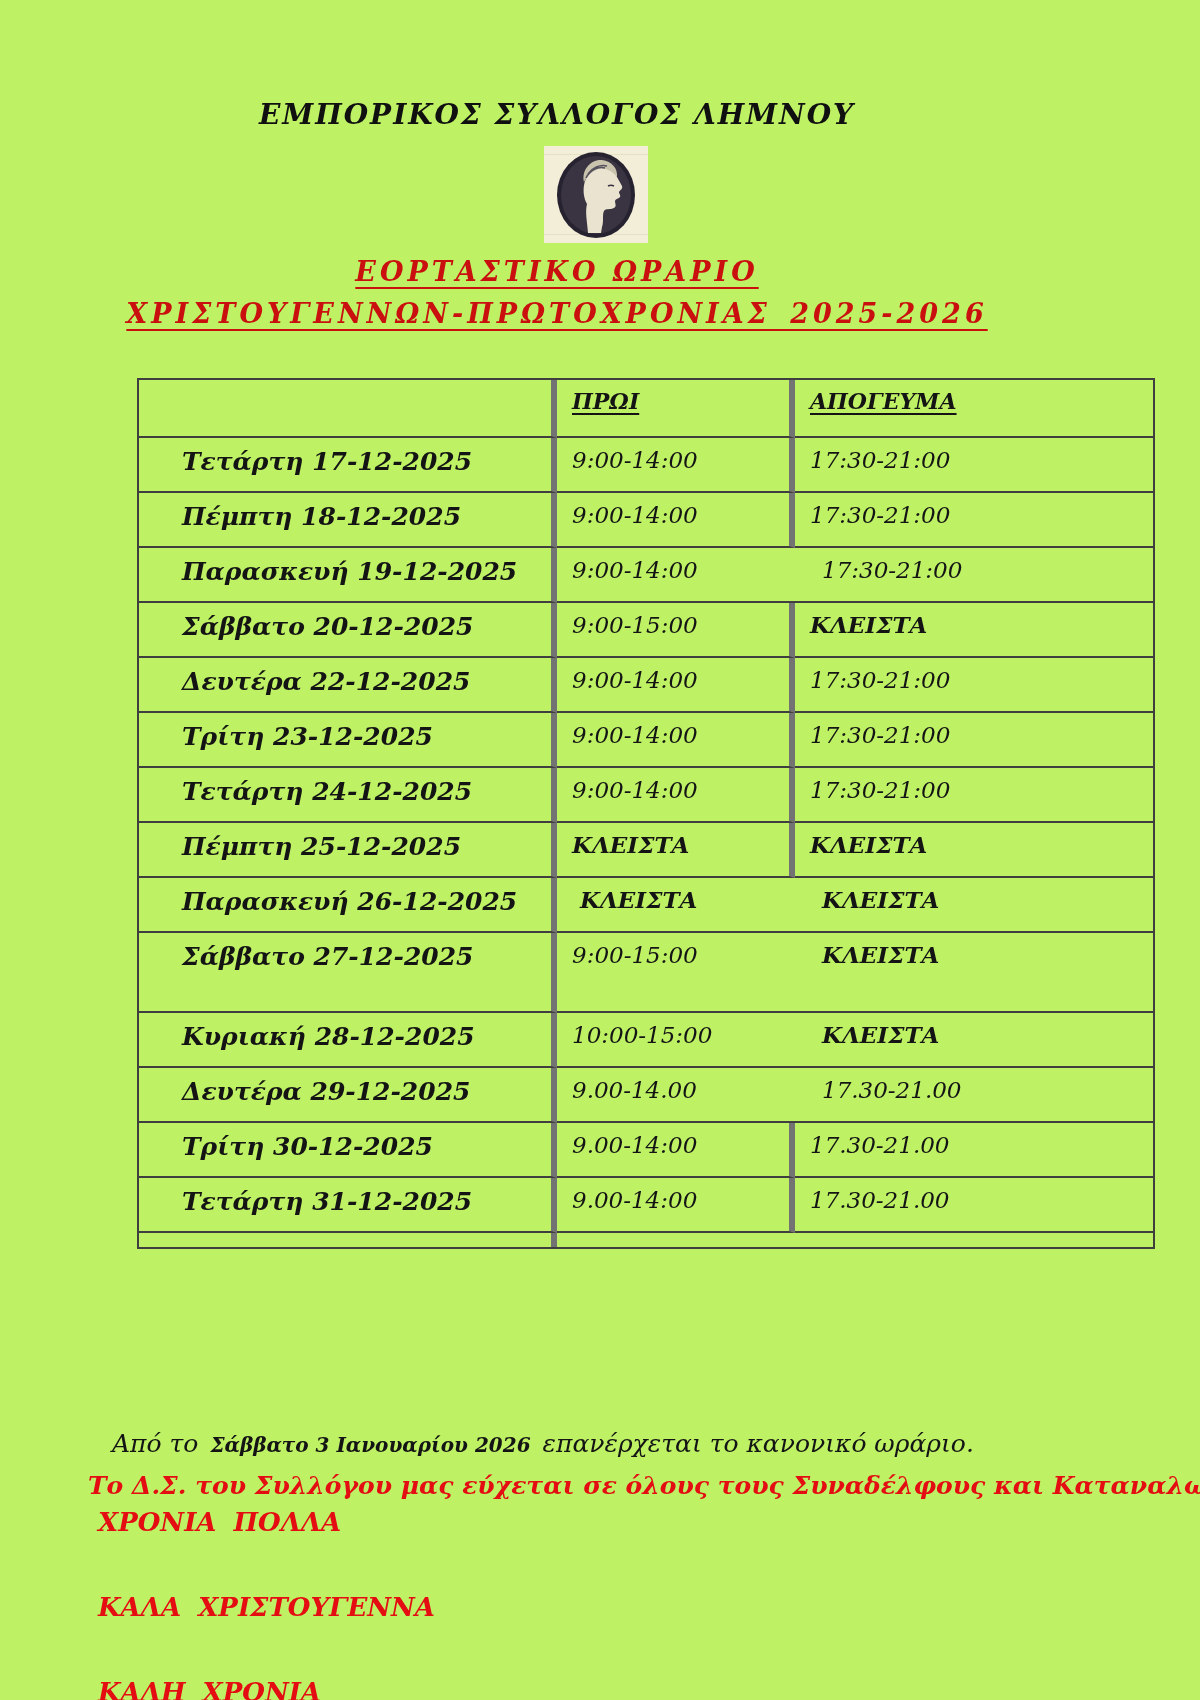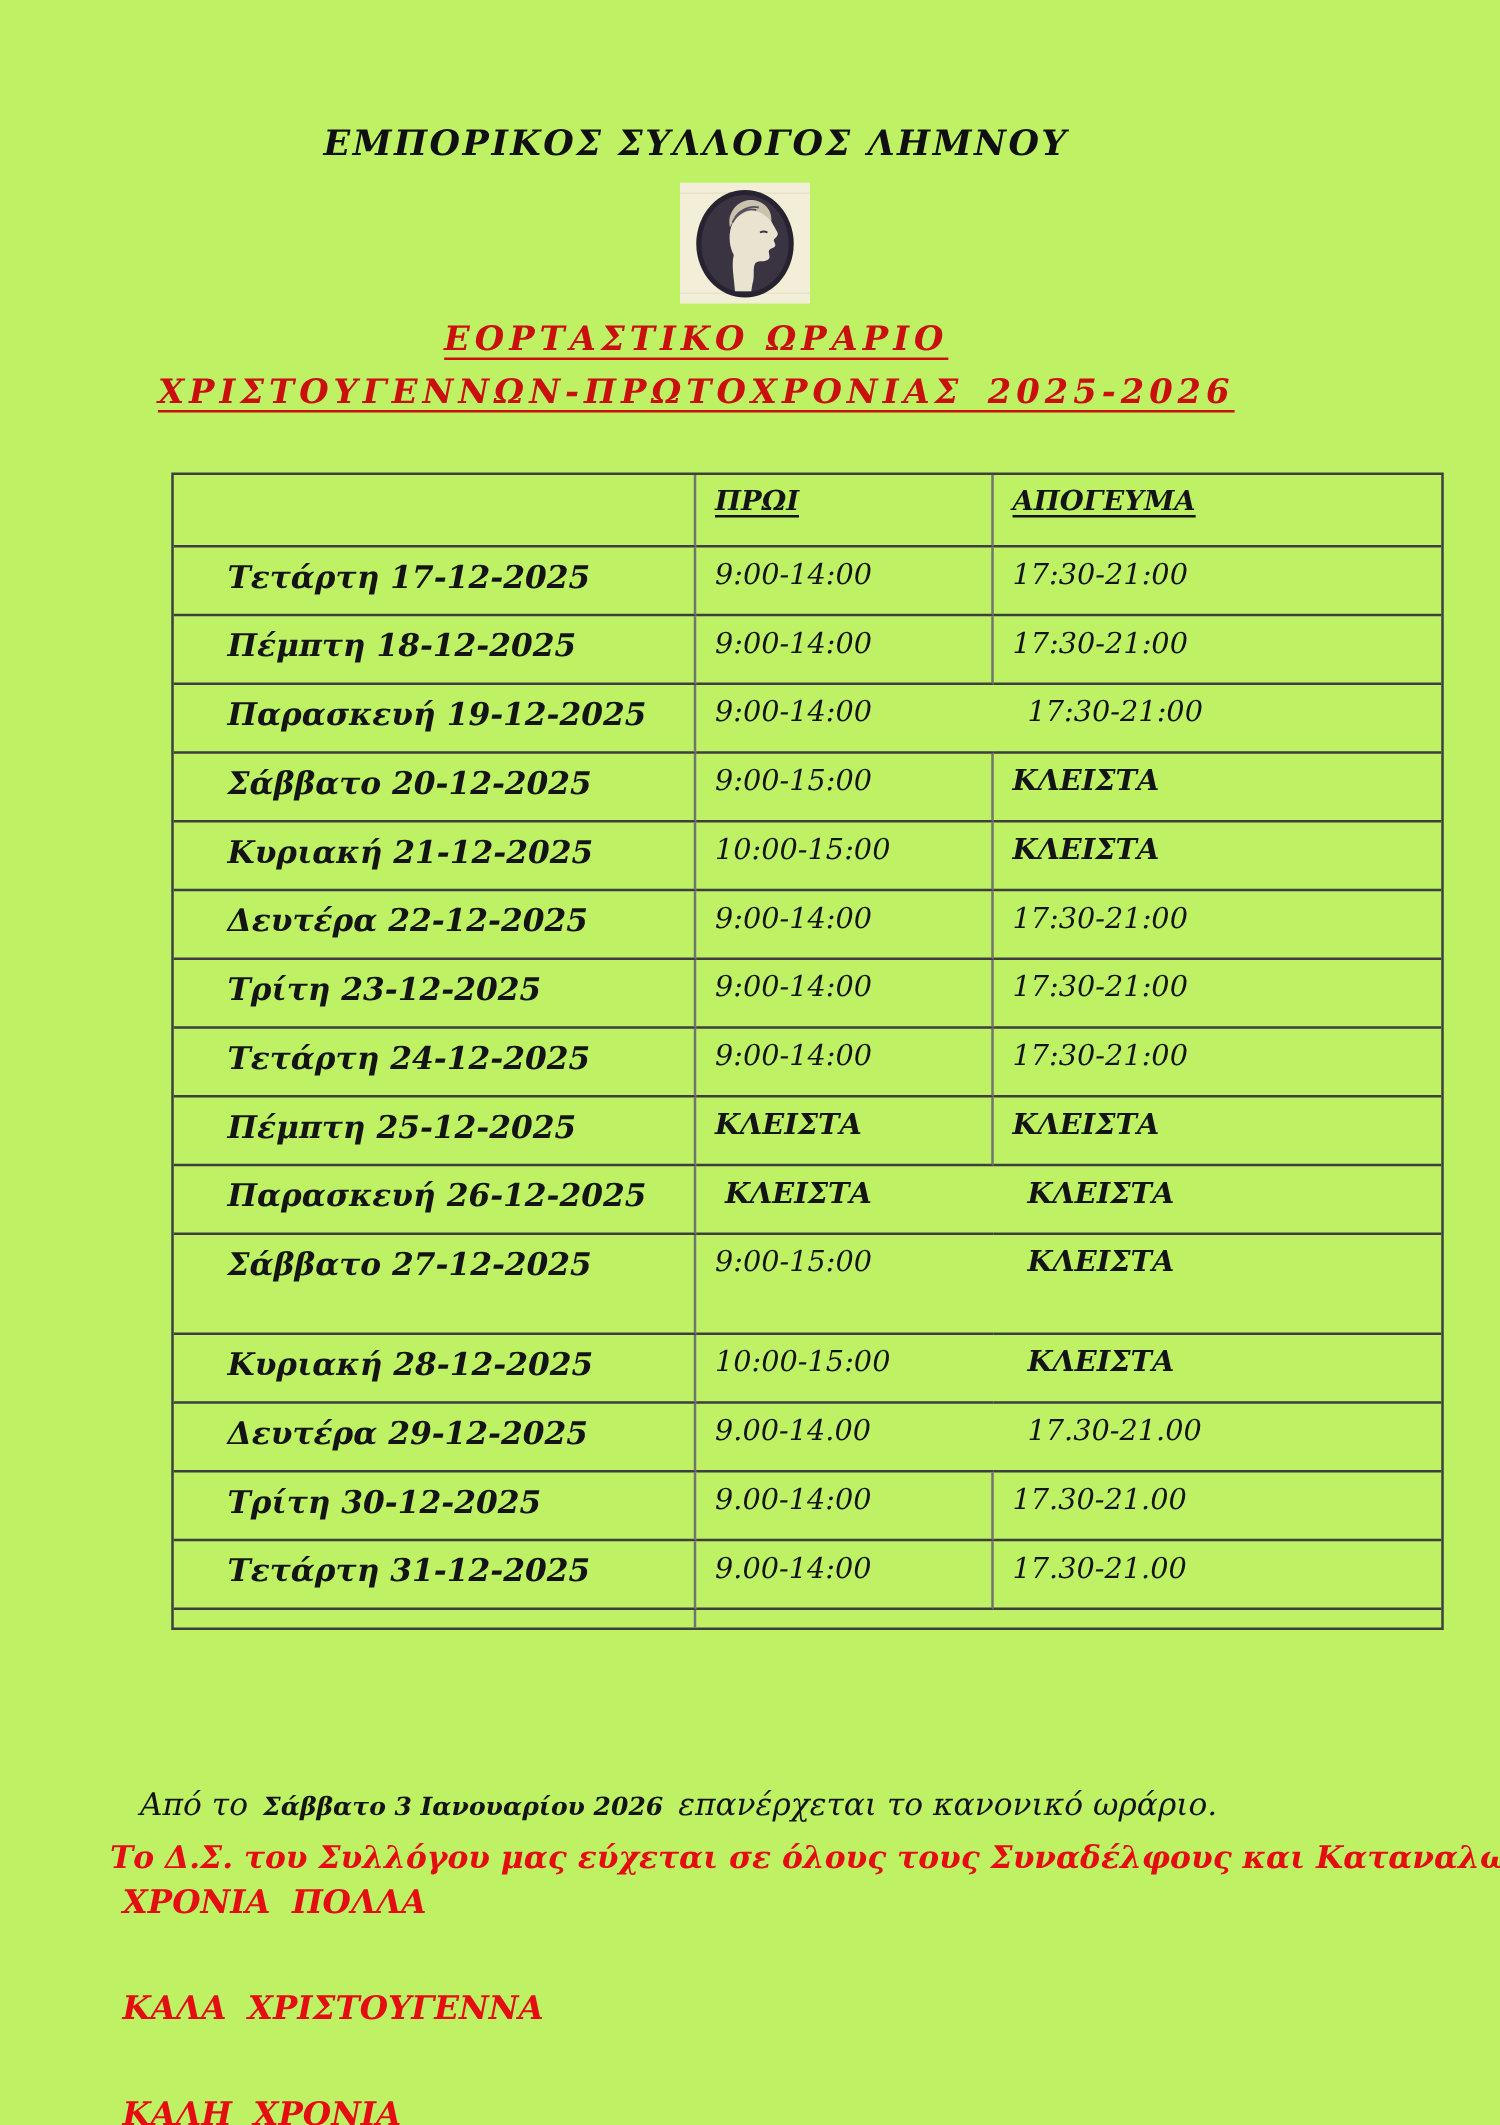--- a/index.html
+++ b/index.html
@@ -63,21 +63,21 @@
   table.schedule {
     position: absolute;
     left: 137px; top: 378px;
     width: 1014px;
     table-layout: fixed;
     border: 2px solid #3f3f3f;
     border-collapse: separate;
     border-spacing: 0;
   }
   table.schedule td {
-    border-right: 2px solid #737373;
+    border-right: 6px solid #737373;
     border-bottom: 2px solid #3f3f3f;
     vertical-align: top;
     padding: 8px 0 0 15px;
     box-sizing: border-box;
     overflow: hidden;
   }
   table.schedule td.c3 { border-right: none; }
   tr.nb td.c2 { border-right: none; }
   tr.nb td.c3 { padding-left: 27px; }
 
@@ -229,31 +229,20 @@
             <div class="day">Σάββατο 20-12-2025</div>
           </td>
       <td class="c2">
             <div class="time">9:00-15:00</div>
           </td>
       <td class="c3">
             <div class="time closed">ΚΛΕΙΣΤΑ</div>
           </td>
     </tr>
 
-    <tr class="h55">
-      <td class="c1">
-            <div class="day">Κυριακή 21-12-2025</div>
-          </td>
-      <td class="c2">
-            <div class="time">10:00-15:00</div>
-          </td>
-      <td class="c3">
-            <div class="time closed">ΚΛΕΙΣΤΑ</div>
-          </td>
-    </tr>
 
     <tr class="h55">
       <td class="c1">
             <div class="day">Δευτέρα 22-12-2025</div>
           </td>
       <td class="c2">
             <div class="time">9:00-14:00</div>
           </td>
       <td class="c3">
             <div class="time">17:30-21:00</div>

